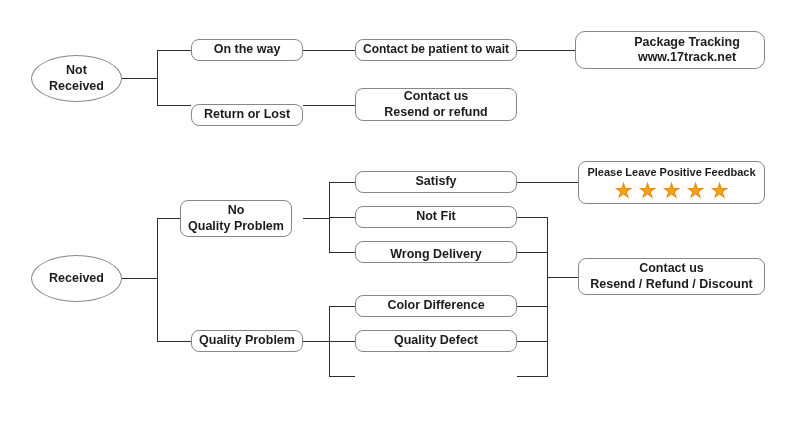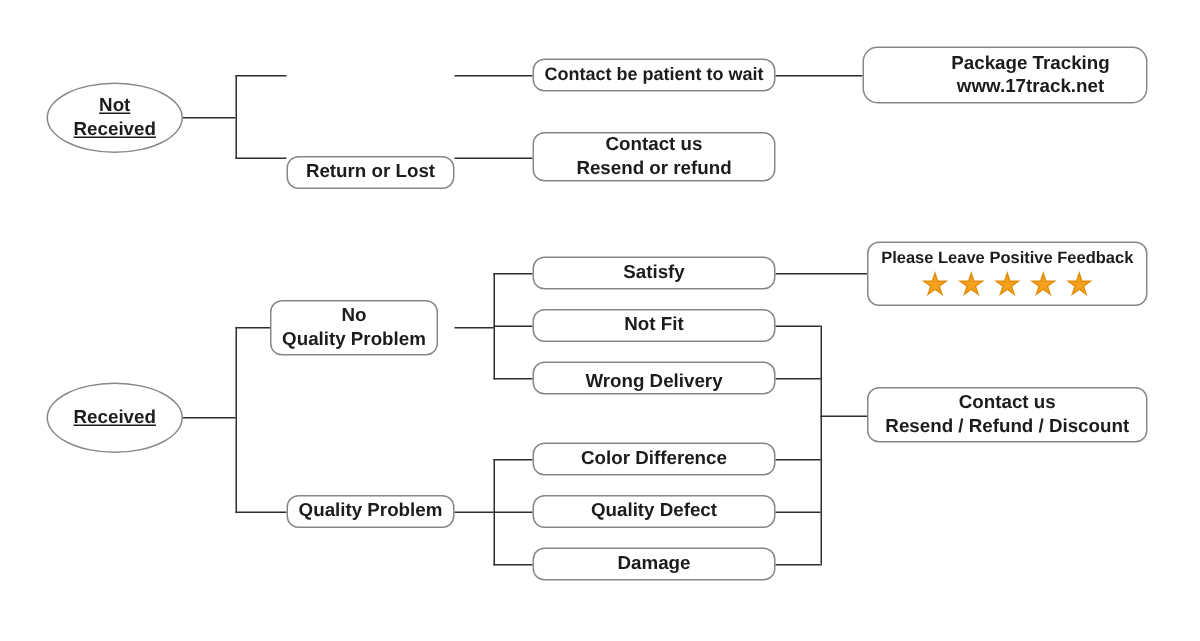--- a/index.html
+++ b/index.html
@@ -26,21 +26,21 @@
     align-items: center;
     justify-content: center;
     text-align: center;
     font-size: 12.5px;
     font-weight: 600;
     line-height: 15.5px;
     z-index: 2;
   }
   .rbox { border-radius: 8px; }
   .rbox-lg { border-radius: 10px; }
-  .ellipse { border-radius: 50%; text-decoration: underline; }
+  .ellipse { border-radius: 50%; }
   .line {
     position: absolute;
     background: #2d2d2d;
     z-index: 1;
   }
   .h { height: 1px; }
   .v { width: 1px; }
   .fb-title {
     font-size: 11px;
     font-weight: 700;
@@ -95,20 +95,23 @@
   <div class="line h" style="left:517px; top:341px; width:30px;"></div>
   <div class="line h" style="left:517px; top:376px; width:30px;"></div>
   <div class="line v" style="left:547px; top:217px; height:160px;"></div>
   <div class="line h" style="left:547px; top:277px; width:31px;"></div>
 
   <div class="node ellipse" style="left:31px; top:55px; width:91px; height:47px;">
     <span>Not</span>
     <span>Received</span>
   </div>
 
+  <div class="node rbox" style="left:191px; top:39px; width:112px; height:22px;">
+    <span>On the way</span>
+  </div>
 
   <div class="node rbox" style="left:191px; top:94px; width:112px; height:22px;margin-top:10px;">
     <span>Return or Lost</span>
   </div>
 
   <div class="node rbox" style="left:355px; top:39px; width:162px; height:22px; font-size:12px;">
     <span>Contact be patient to wait</span>
   </div>
 
   <div class="node rbox-lg" style="left:575px; top:31px; width:190px; height:38px;padding-left:34px;">
@@ -147,23 +150,20 @@
   </div>
 
   <div class="node rbox" style="left:355px; top:295px; width:162px; height:22px;">
     <span>Color Difference</span>
   </div>
 
   <div class="node rbox" style="left:355px; top:330px; width:162px; height:22px;">
     <span>Quality Defect</span>
   </div>
 
-  <div class="node rbox" style="left:355px; top:365px; width:162px; height:22px;">
-    <span>Damage</span>
-  </div>
 
   <div class="node rbox" style="left:578px; top:161px; width:187px; height:43px;text-align:right;">
     <span class="fb-title">Please Leave Positive Feedback</span>
     <span class="stars">★★★★★</span>
   </div>
 
   <div class="node rbox" style="left:578px; top:258px; width:187px; height:37px;">
     <span>Contact us</span>
     <span>Resend / Refund / Discount</span>
   </div>

